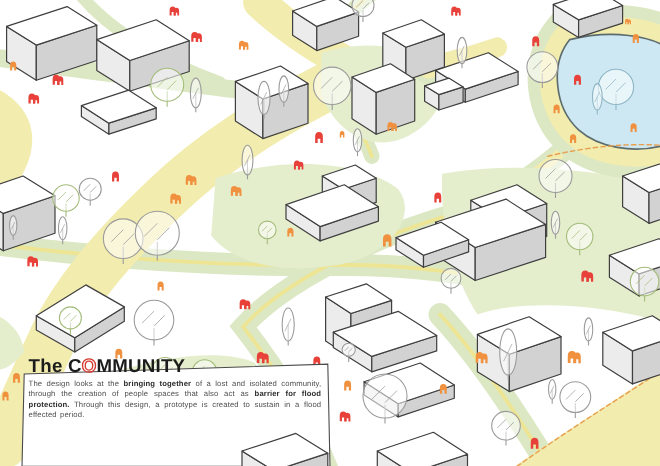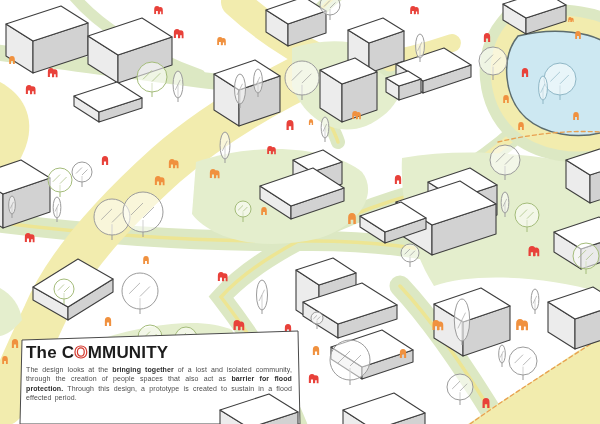--- a/index.html
+++ b/index.html
@@ -2,21 +2,21 @@
 <html><head>
 <meta charset="utf-8">
 <style>
   html,body{margin:0;padding:0;}
   body{
     width:600px;height:424px;overflow:hidden;position:relative;
     background:#ffffff;font-family:"Liberation Sans", sans-serif;
   }
   #scene{position:absolute;left:0;top:0;}
   .caption{
-    position:absolute;left:26px;top:344px;width:266px;z-index:5;
+    position:absolute;left:26px;top:324px;width:266px;z-index:5;
   }
   .caption h1{
     margin:0 0 3px 0;font-size:17px;font-weight:700;letter-spacing:.2px;
     color:#1c1c1c;line-height:1.05;
   }
   .o-letter{color:#d43a2f;}
   @supports (-webkit-text-stroke: 1px #d43a2f){
     .o-letter{-webkit-text-stroke:1.2px #d43a2f;-webkit-text-fill-color:transparent;}
   }
   .caption p{

